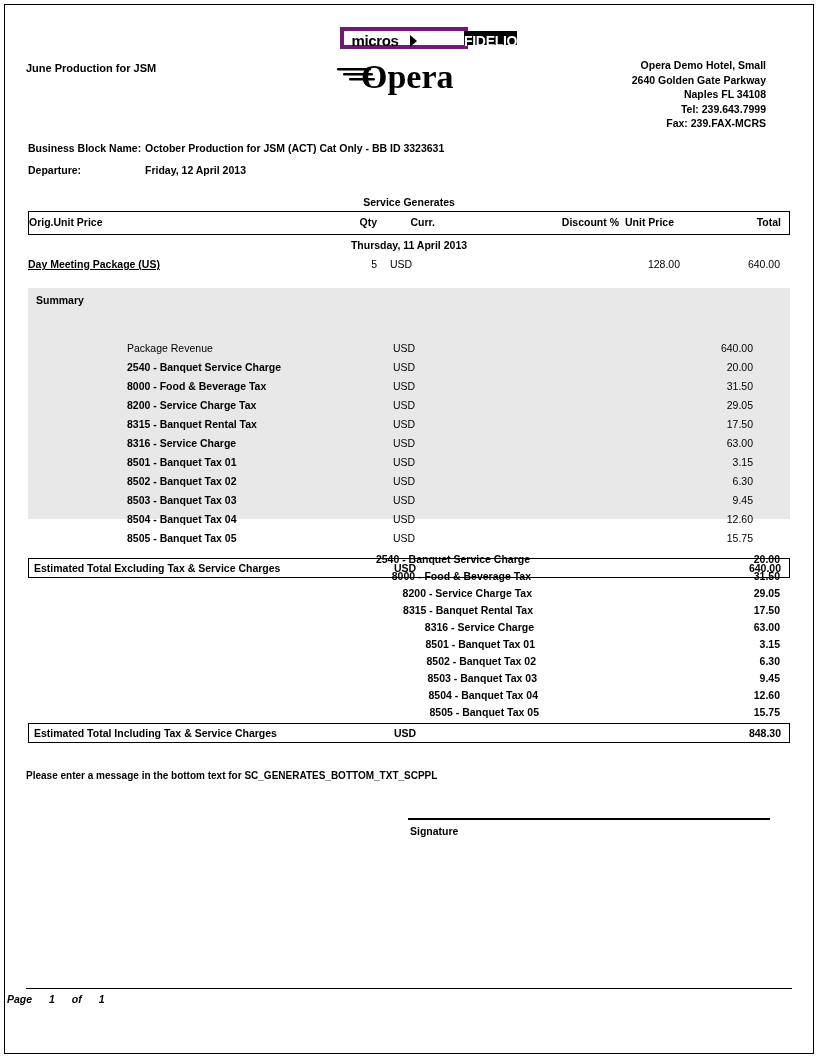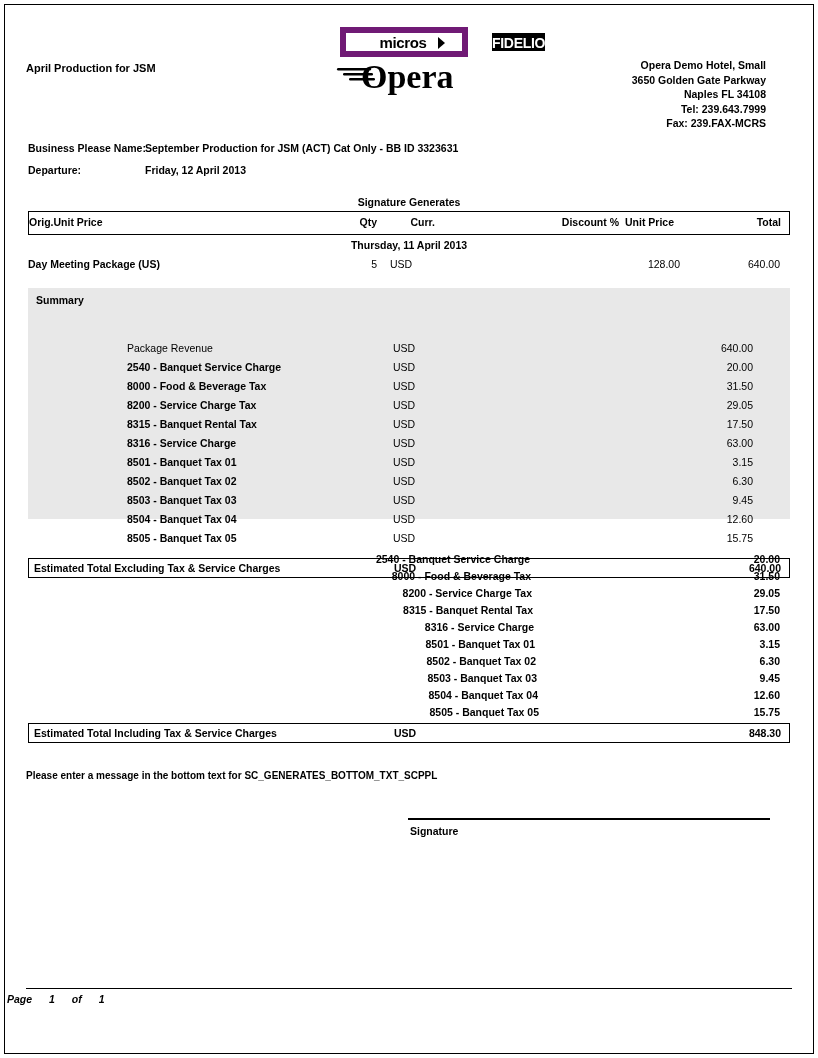--- a/index.html
+++ b/index.html
@@ -36,25 +36,24 @@
     width: 818px;
     height: 1058px;
   }
 
   
   .logo-micros {
     position: absolute;
     left: 340px;
     top: 27px;
     width: 128px;
-    height: 30px;
+    height: 22px;
     display: flex;
-    border: 6px solid #701a75;
+    border: 4px solid #701a75;
     box-sizing: border-box;
-    padding-left: 26px;
   }
   .logo-micros .part-left {
     background: #ffffff;
     color: #000000;
     flex: 0 0 62px;
     font-size: 15px;
     font-weight: bold;
     letter-spacing: -0.4px;
     line-height: 20px;
     text-align: center;
@@ -196,20 +195,21 @@
     width: 762px;
     height: 14px;
     font-size: 10.5px;
     color: #000;
   }
   .item-row .name {
     position: absolute;
     left: 0;
     top: 0;
     font-weight: bold;
+    text-decoration: underline;
   }
   .item-row .qty   { position: absolute; left: 0; width: 349px; text-align: right; }
   .item-row .curr  { position: absolute; left: 362px; text-align: left; }
   .item-row .price { position: absolute; left: 0; width: 652px; text-align: right; }
   .item-row .total { position: absolute; left: 0; width: 752px; text-align: right; }
 
   
   .summary-box {
     position: absolute;
     left: 28px;
@@ -374,40 +374,40 @@
       <svg width="150" height="42" viewBox="0 0 150 42" xmlns="http://www.w3.org/2000/svg">
         <g fill="#000">
           <rect x="2" y="13" width="34" height="2.4" rx="1.2"></rect>
           <rect x="8" y="18" width="30" height="2.4" rx="1.2"></rect>
           <rect x="14" y="23" width="26" height="2.4" rx="1.2"></rect>
           <text x="26" y="33" font-family="Liberation Serif, serif" font-size="34" font-weight="bold">Opera</text>
         </g>
       </svg>
     </div>
 
-    <div class="doc-title">April Production for JSM</div>
+    <div class="doc-title">June Production for JSM</div>
 
     <div class="hotel-block">
       <div>Opera Demo Hotel, Small</div>
-      <div>3650 Golden Gate Parkway</div>
+      <div>2640 Golden Gate Parkway</div>
       <div>Naples FL 34108</div>
       <div>Tel: 239.643.7999</div>
       <div>Fax: 239.FAX-MCRS</div>
     </div>
 
     <div class="block-info">
       <span class="row">
-        <span class="lbl">Business Please Name:</span><span class="val">September Production for JSM (ACT) Cat Only - BB ID  3323631</span>
+        <span class="lbl">Business Block Name:</span><span class="val">October Production for JSM (ACT) Cat Only - BB ID  3323631</span>
       </span>
       <span class="row">
         <span class="lbl">Departure:</span><span class="val">Friday, 12 April 2013</span>
       </span>
     </div>
 
-    <div class="proforma-head">Signature Generates</div>
+    <div class="proforma-head">Service Generates</div>
 
     <div class="col-head-box">
       <div class="ch ch-qty">Qty</div>
       <div class="ch ch-curr">Curr.</div>
       <div class="ch ch-orig">Orig.Unit Price</div>
       <div class="ch ch-disc">Discount %</div>
       <div class="ch ch-unit">Unit Price</div>
       <div class="ch ch-total">Total</div>
     </div>
 

